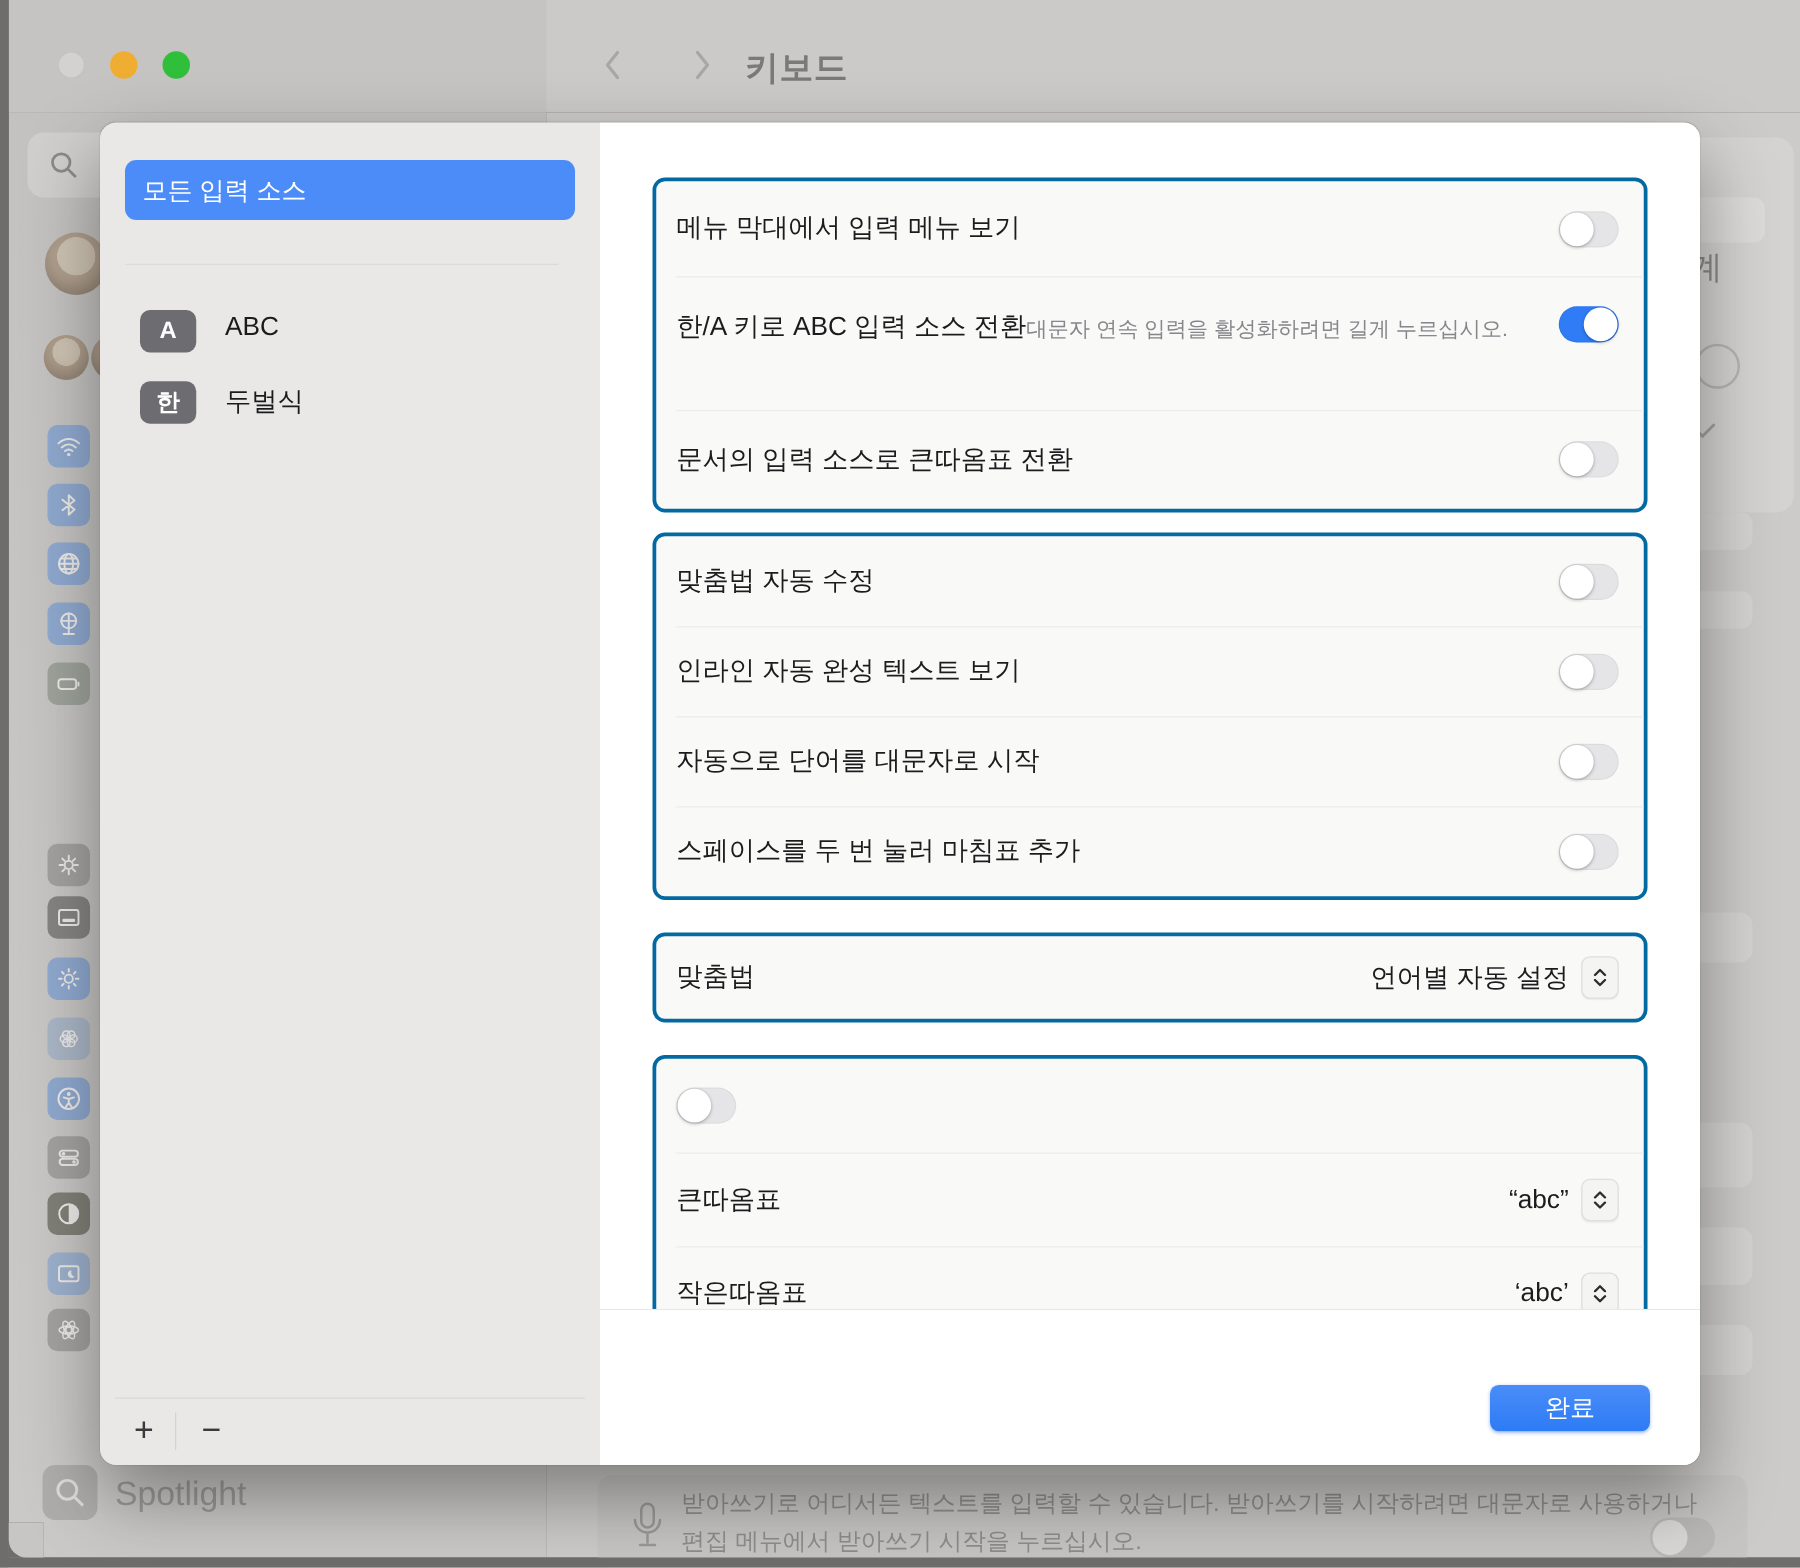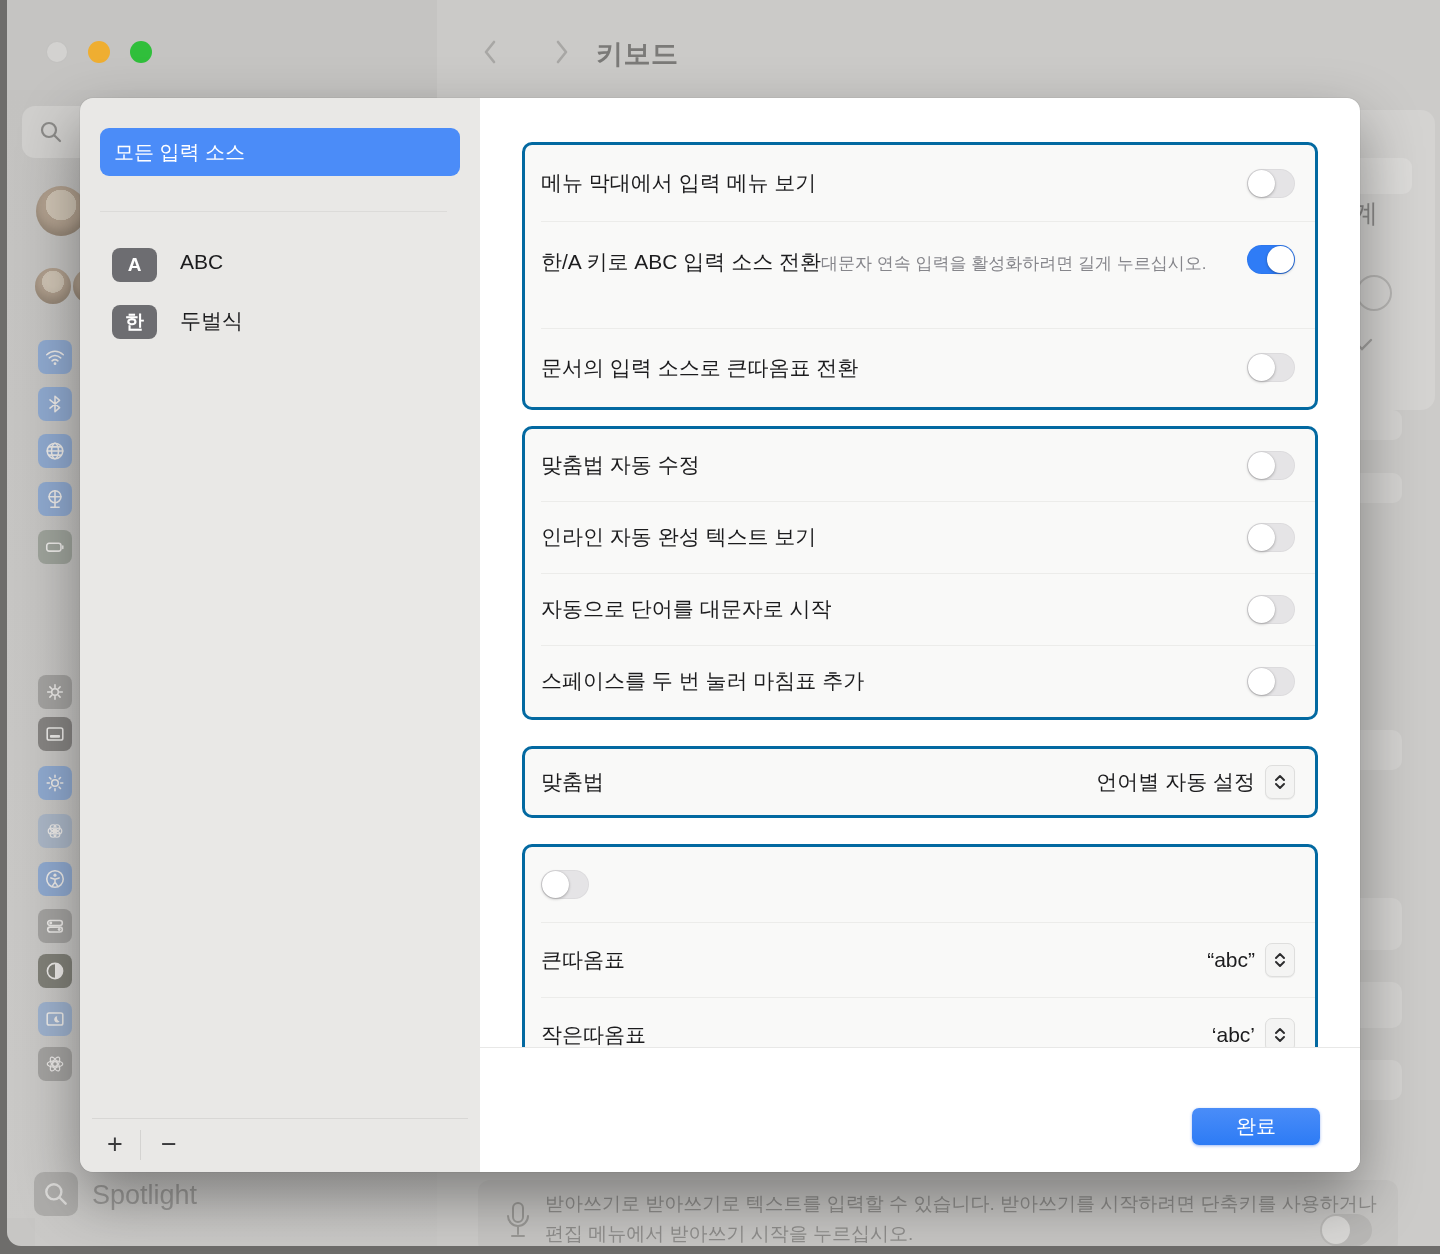--- a/index.html
+++ b/index.html
@@ -235,21 +235,21 @@
 <div class="abs ghost" style="left:1350px;top:982px;width:52px;height:46px;border-radius:10px;"></div>
 <div class="abs ghost" style="left:1350px;top:1060px;width:52px;height:40px;border-radius:10px;"></div>
 
 <div class="abs dict-panel"></div>
 <span class="abs mic" style="left:503px;top:1200px;">
   <svg width="30" height="44" viewBox="0 0 30 44">
       <rect x="10" y="3" width="10" height="19" rx="5"></rect>
       <path d="M5 16a10 10 0 0020 0M15 27v7M9 36h12"></path>
     </svg>
 </span>
-<span class="abs dict-text" style="left:545px;top:1189px;">받아쓰기로 받아쓰기로 텍스트를 입력할 수 있습니다. 받아쓰기를 시작하려면 단축키를 사용하거나</span>
+<span class="abs dict-text" style="left:545px;top:1189px;">받아쓰기로 어디서든 텍스트를 입력할 수 있습니다. 받아쓰기를 시작하려면 대문자로 사용하거나</span>
 <span class="abs dict-text" style="left:545px;top:1219px;">편집 메뉴에서 받아쓰기 시작을 누르십시오.</span>
 <div class="abs dict-toggle"></div>
 
 <div class="abs sheet">
   <div class="sheet-side">
     <div class="abs sel-pill">
       <span>모든 입력 소스</span>
     </div>
     <div class="abs side-div"></div>
 

